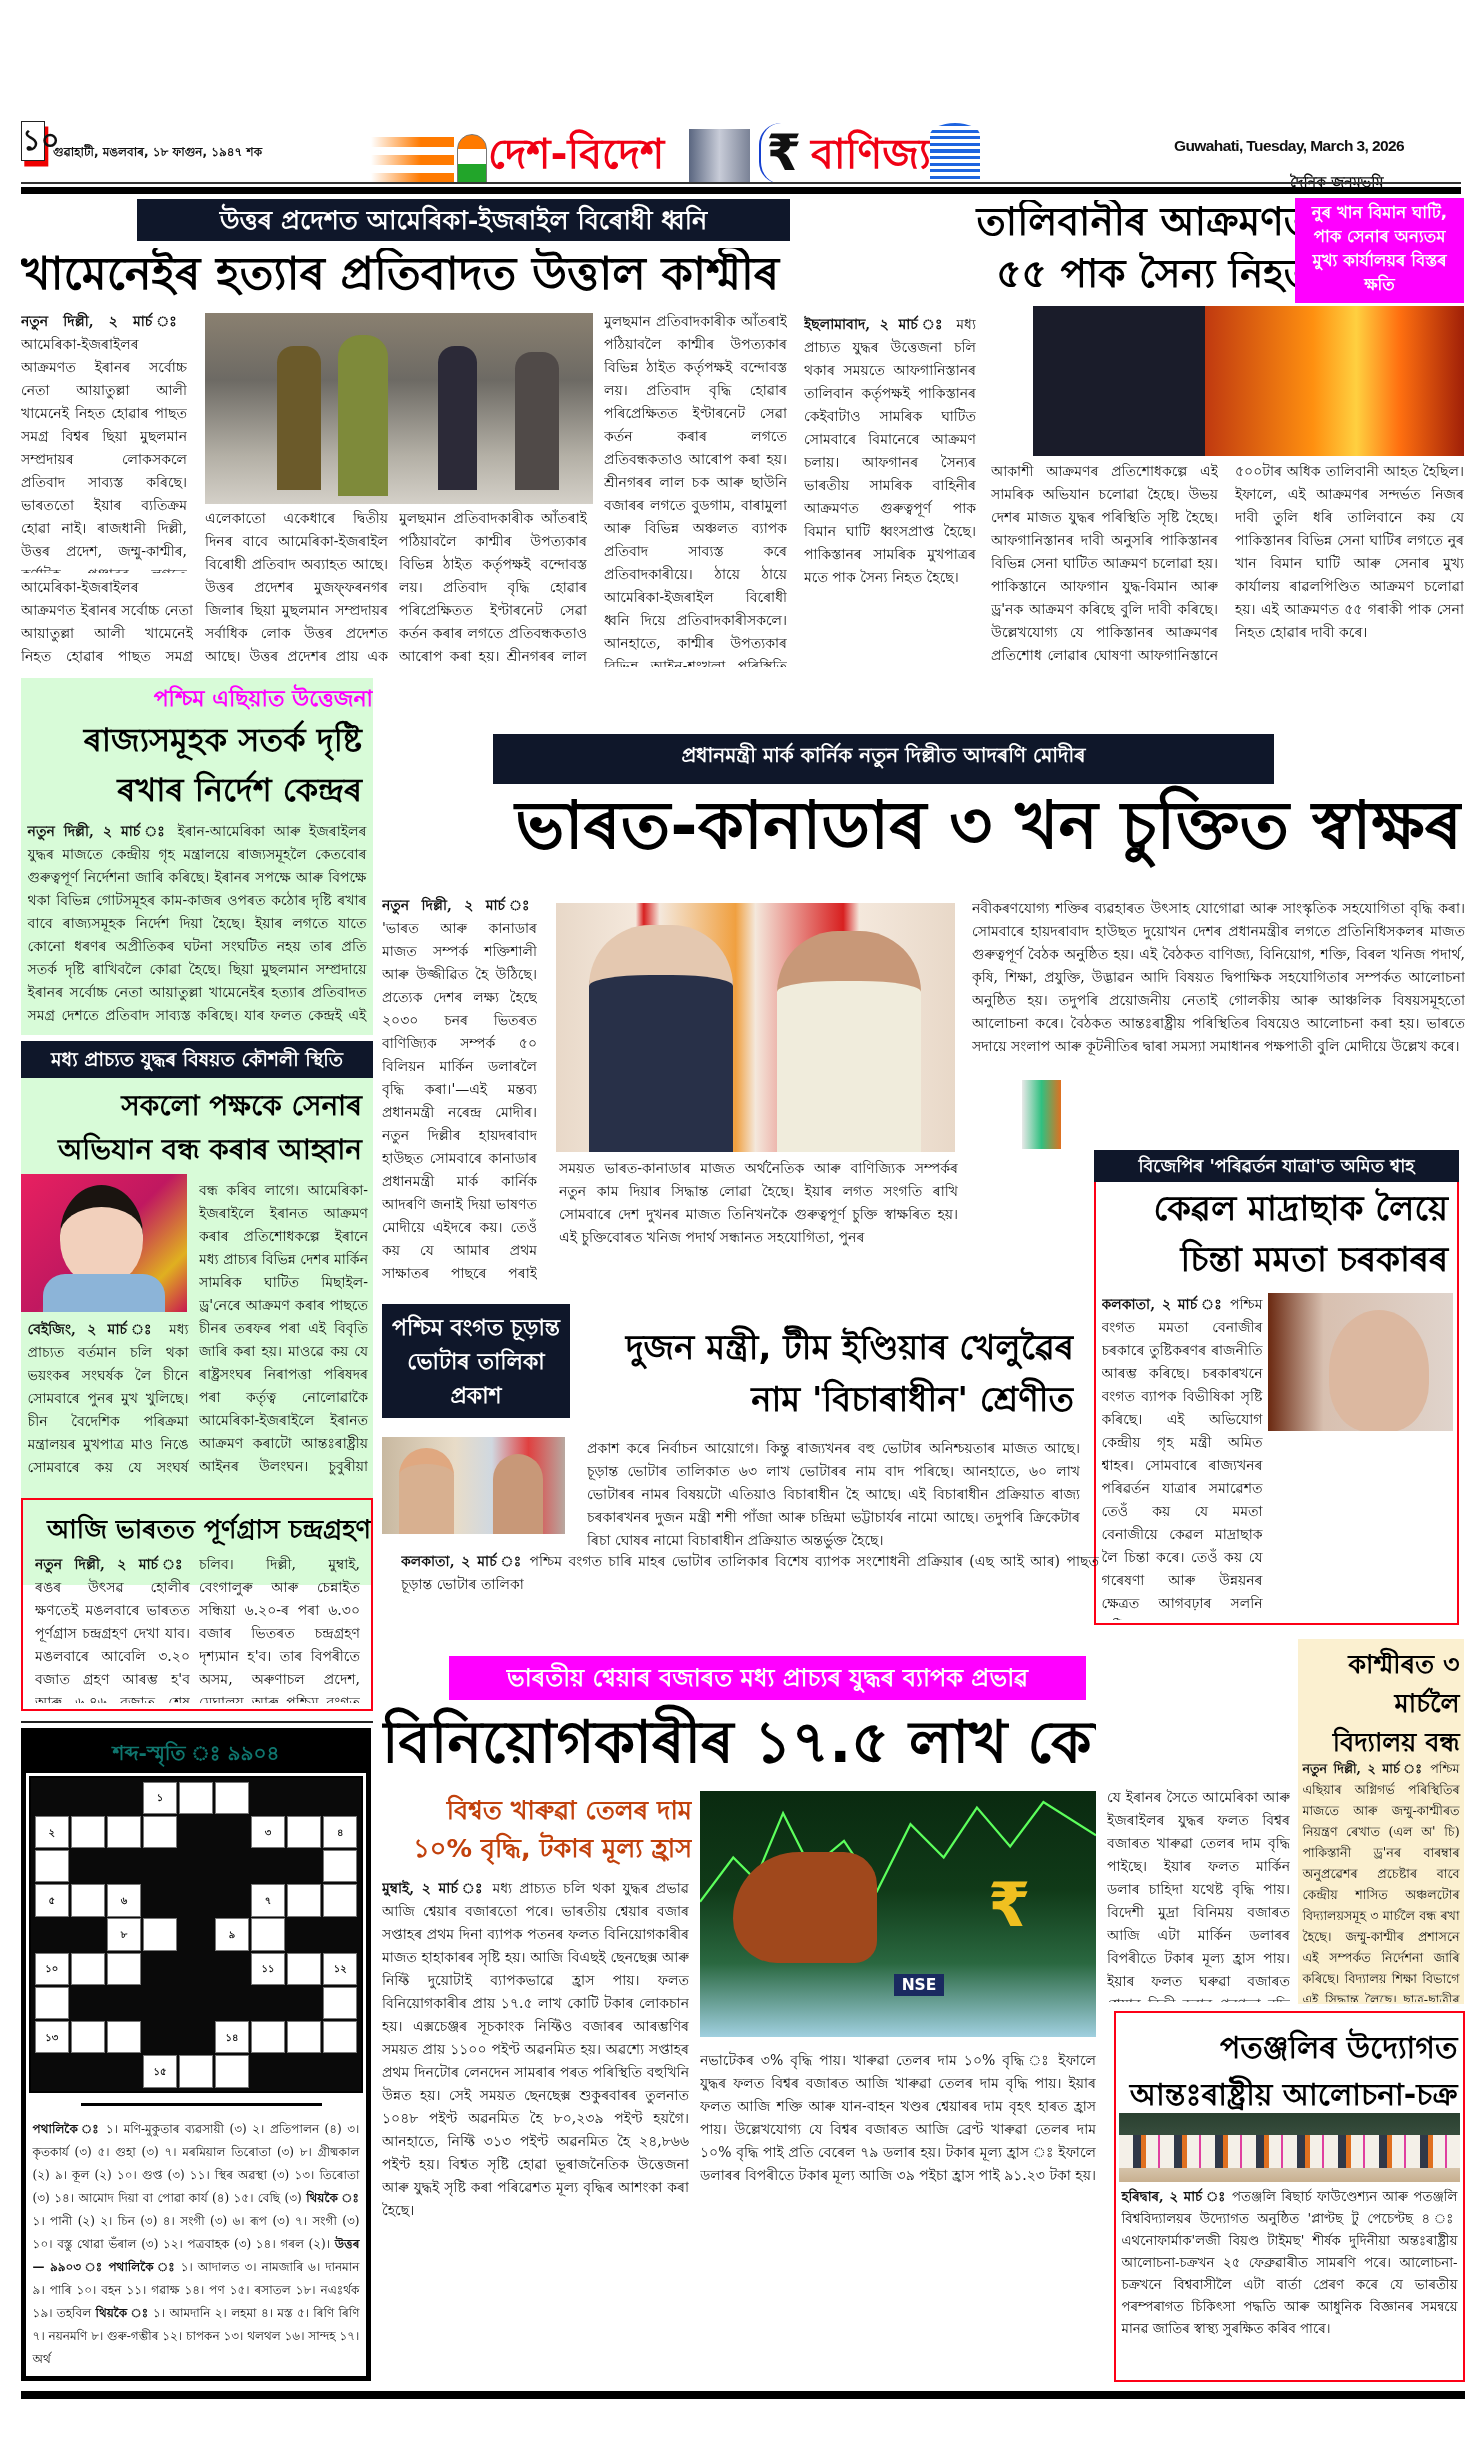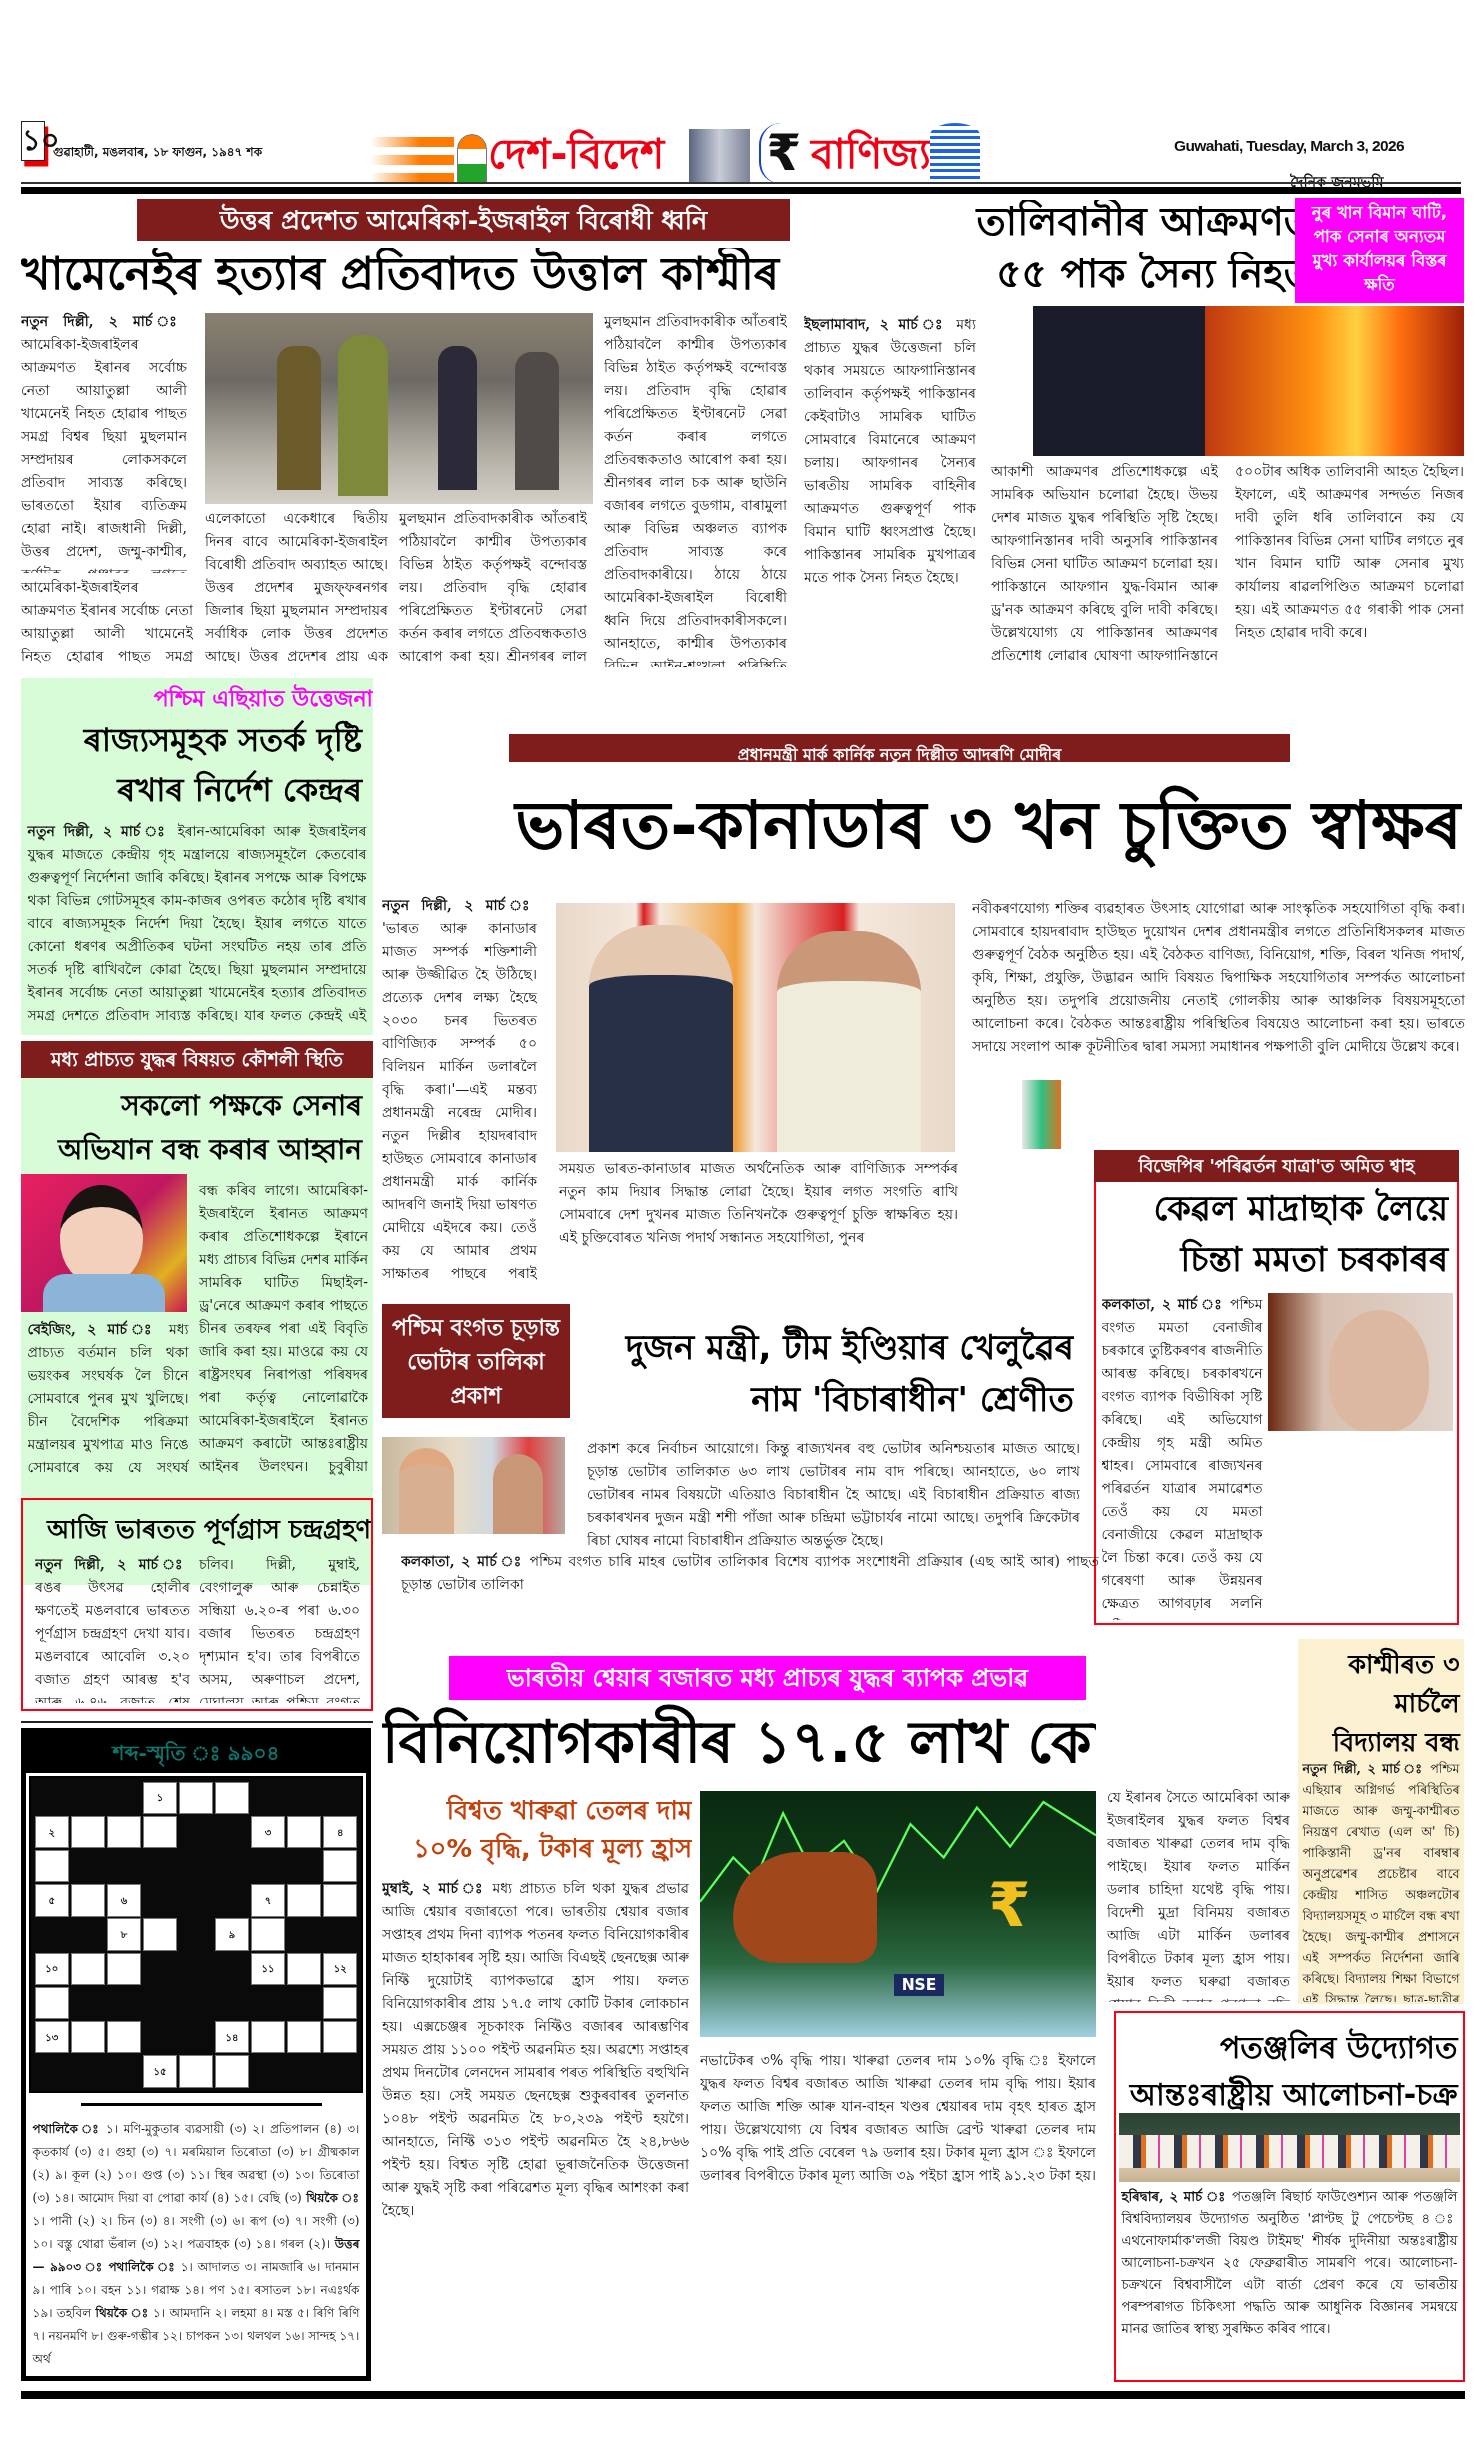--- a/index.html
+++ b/index.html
@@ -3,21 +3,21 @@
 <meta charset="utf-8">
 <style>
 *{box-sizing:border-box;margin:0;padding:0}
 html,body{width:1481px;height:2462px;background:#fff;overflow:hidden}
 body{font-family:"DejaVu Sans",sans-serif;color:#111;position:relative}
 .abs{position:absolute}
 .txt{font-family:"DejaVu Serif",serif;font-size:14px;line-height:23px;text-align:justify;color:#111;overflow:hidden}
 .txt b{font-weight:bold}
 .hl{font-family:"DejaVu Sans",sans-serif;font-weight:bold;color:#000;text-align:right;line-height:1.15;overflow:hidden}
 .kicker{color:#fff;font-family:"DejaVu Sans",sans-serif;font-weight:bold;text-align:center;overflow:hidden;white-space:nowrap}
-.red{background:#7f1d1d}
+.red{background:#0f172a}
 .mag{background:#ff00ff}
 .photo{overflow:hidden}
 
 #pageno{left:21px;top:121px;width:24px;height:40px;border:1.7px solid #222;background:#fff;font-size:29px;font-weight:bold;line-height:37px;text-align:center;box-shadow:3.3px 5.5px 0 #e00;}
 #dateas{left:53px;top:143px;font-size:12px;font-weight:bold;font-family:"DejaVu Sans",sans-serif}
 #dateen{left:1174px;top:137px;font-size:15.5px;font-weight:bold;font-family:"Liberation Sans",sans-serif;letter-spacing:-0.6px}
 #papername{left:1290px;top:171px;font-size:14.4px;font-weight:bold}
 .rule1{left:21px;top:182px;width:1440px;height:1.7px;background:#333}
 .rule2{left:21px;top:187px;width:1440px;height:6.6px;background:#000}
 #masthead{left:371px;top:123px;width:731px;height:61px}
@@ -97,21 +97,21 @@
   <div class="txt" style="position:absolute;left:6.6px;top:277px;width:161px;height:161px"><b>বেইজিং, ২ মাৰ্চ ঃ</b> <span>মধ্য প্ৰাচ্যত বৰ্তমান চলি থকা ভয়ংকৰ সংঘৰ্ষক লৈ চীনে সোমবাৰে পুনৰ মুখ খুলিছে। চীন বৈদেশিক পৰিক্ৰমা মন্ত্ৰালয়ৰ মুখপাত্ৰ মাও নিঙে সোমবাৰে কয় যে সংঘৰ্ষ জড়িত সকলো পক্ষই সামৰিক অভিযান</span></div>
 </div>
 
 <div class="abs" style="left:21px;top:1498px;width:352px;height:213px;border:2.2px solid #fd0016">
   <div class="hl" style="font-size:25.5px;height:43px;line-height:43px;margin-top:7.8px">আজি ভাৰতত পূৰ্ণগ্ৰাস চন্দ্ৰগ্ৰহণ</div>
   <div class="txt" style="position:absolute;left:12px;top:53px;width:155px;height:150px"><b>নতুন দিল্লী, ২ মাৰ্চ ঃ</b> <span>ৰঙৰ উৎসৱ হোলীৰ ক্ষণতেই মঙলবাৰে ভাৰতত পূৰ্ণগ্ৰাস চন্দ্ৰগ্ৰহণ দেখা যাব। মঙলবাৰে আবেলি ৩.২০ বজাত গ্ৰহণ আৰম্ভ হ'ব আৰু ৬.৪৬ বজাত শেষ হ'ব। চলিত বৰ্ষৰ এই প্ৰথমটো চন্দ্ৰ গ্ৰহণ ৩ ঘণ্টা ২৭ মিনিটজুৰি</span></div>
   <div class="txt" style="position:absolute;left:176px;top:53px;width:161px;height:150px">চলিব। দিল্লী, মুম্বাই, বেংগালুৰু আৰু চেন্নাইত সন্ধিয়া ৬.২০-ৰ পৰা ৬.৩০ বজাৰ ভিতৰত চন্দ্ৰগ্ৰহণ দৃশ্যমান হ'ব। তাৰ বিপৰীতে অসম, অৰুণাচল প্ৰদেশ, মেঘালয় আৰু পশ্চিম বংগত আবেলিৰ ভাগতে গ্ৰহণ দৃশ্যমান হ'ব।</div>
 </div>
 <div class="abs" style="left:21px;top:1721px;width:352px;height:1.7px;background:#222"></div>
 
-<div class="abs kicker red" style="left:509px;top:734px;width:781px;height:28px;font-size:16px;line-height:42px">প্ৰধানমন্ত্ৰী মাৰ্ক কাৰ্নিক নতুন দিল্লীত আদৰণি মোদীৰ</div>
+<div class="abs kicker red" style="left:493px;top:734px;width:781px;height:50px;font-size:20px;line-height:42px">প্ৰধানমন্ত্ৰী মাৰ্ক কাৰ্নিক নতুন দিল্লীত আদৰণি মোদীৰ</div>
 <div class="abs hl" style="left:382px;top:781px;width:1080px;height:89px;font-size:66px;line-height:89px;white-space:nowrap">ভাৰত-কানাডাৰ ৩ খন চুক্তিত স্বাক্ষৰ</div>
 <div class="abs txt" style="left:382px;top:894px;width:155px;height:388px"><b>নতুন দিল্লী, ২ মাৰ্চ ঃ</b> <span>'ভাৰত আৰু কানাডাৰ মাজত সম্পৰ্ক শক্তিশালী আৰু উজ্জীৱিত হৈ উঠিছে। প্ৰত্যেক দেশৰ লক্ষ্য হৈছে ২০৩০ চনৰ ভিতৰত বাণিজ্যিক সম্পৰ্ক ৫০ বিলিয়ন মাৰ্কিন ডলাৰলৈ বৃদ্ধি কৰা।'—এই মন্তব্য প্ৰধানমন্ত্ৰী নৰেন্দ্ৰ মোদীৰ। নতুন দিল্লীৰ হায়দৰাবাদ হাউছত সোমবাৰে কানাডাৰ প্ৰধানমন্ত্ৰী মাৰ্ক কাৰ্নিক আদৰণি জনাই দিয়া ভাষণত মোদীয়ে এইদৰে কয়। তেওঁ কয় যে আমাৰ প্ৰথম সাক্ষাতৰ পাছৰে পৰাই আমাৰ মাজৰ সম্পৰ্ক উজ্জীৱিত হৈ উঠিছে। পাৰস্পৰিক বিশ্বাস আৰু ইতিবাচকতাৰ সৃষ্টি পাই ছে। ই ফালে, চাৰিদিনীয়া ভ্ৰমণসূচীৰে ভাৰতত উপস্থিত হোৱা কানাডাৰ প্ৰধানমন্ত্ৰী কাৰ্নিকে কয় যে যোৱা বছৰটোত ভাৰত আৰু কানাডাৰ মাজত সহযোগিতা আৰু আস্থাই দশক মিলালেও সিমানিৰ বাবে কাম কৰি কেৱল সম্পৰ্ক উন্নত কৰা হোৱা নাই পাৰস্পৰিক বুজাবুজিও বৃদ্ধি পাইছে।</span></div>
 <div class="abs photo" style="left:556px;top:903px;width:399px;height:249px;background:linear-gradient(90deg,#e8d8c8 0%,#f4e8dc 20%,#d82020 22%,#f4e8dc 26%,#f0a040 45%,#f4e8dc 50%,#d82020 72%,#f4e8dc 76%,#e8d8c8 100%)">
   <div style="position:absolute;left:33px;top:22px;width:144px;height:227px;background:#283048;border-radius:61px 61px 0 0;border-top:50px solid #e4c8b0"></div>
   <div style="position:absolute;left:221px;top:28px;width:144px;height:221px;background:#f0ecdc;border-radius:61px 61px 0 0;border-top:50px solid #c89878"></div>
 </div>
 <div class="abs txt" style="left:559px;top:1157px;width:399px;height:114px">সময়ত ভাৰত-কানাডাৰ মাজত অৰ্থনৈতিক আৰু বাণিজ্যিক সম্পৰ্কৰ নতুন কাম দিয়াৰ সিদ্ধান্ত লোৱা হৈছে। ইয়াৰ লগত সংগতি ৰাখি সোমবাৰে দেশ দুখনৰ মাজত তিনিখনকৈ গুৰুত্বপূৰ্ণ চুক্তি স্বাক্ষৰিত হয়। এই চুক্তিবোৰত খনিজ পদাৰ্থ সন্ধানত সহযোগিতা, পুনৰ</div>
 <div class="abs txt" style="left:972px;top:897px;width:493px;height:233px">নবীকৰণযোগ্য শক্তিৰ ব্যৱহাৰত উৎসাহ যোগোৱা আৰু সাংস্কৃতিক সহযোগিতা বৃদ্ধি কৰা। সোমবাৰে হায়দৰাবাদ হাউছত দুয়োখন দেশৰ প্ৰধানমন্ত্ৰীৰ লগতে প্ৰতিনিধিসকলৰ মাজত গুৰুত্বপূৰ্ণ বৈঠক অনুষ্ঠিত হয়। এই বৈঠকত বাণিজ্য, বিনিয়োগ, শক্তি, বিৰল খনিজ পদাৰ্থ, কৃষি, শিক্ষা, প্ৰযুক্তি, উদ্ভাৱন আদি বিষয়ত দ্বিপাক্ষিক সহযোগিতাৰ সম্পৰ্কত আলোচনা অনুষ্ঠিত হয়। তদুপৰি প্ৰয়োজনীয় নেতাই গোলকীয় আৰু আঞ্চলিক বিষয়সমূহতো আলোচনা কৰে। বৈঠকত আন্তঃৰাষ্ট্ৰীয় পৰিস্থিতিৰ বিষয়েও আলোচনা কৰা হয়। ভাৰতে সদায়ে সংলাপ আৰু কূটনীতিৰ দ্বাৰা সমস্যা সমাধানৰ পক্ষপাতী বুলি মোদীয়ে উল্লেখ কৰে।</div>
 <div class="abs photo" style="left:1022px;top:1080px;width:39px;height:69px;background:linear-gradient(90deg,#e8e8e8,#30c080,#e07020)"></div>
 

